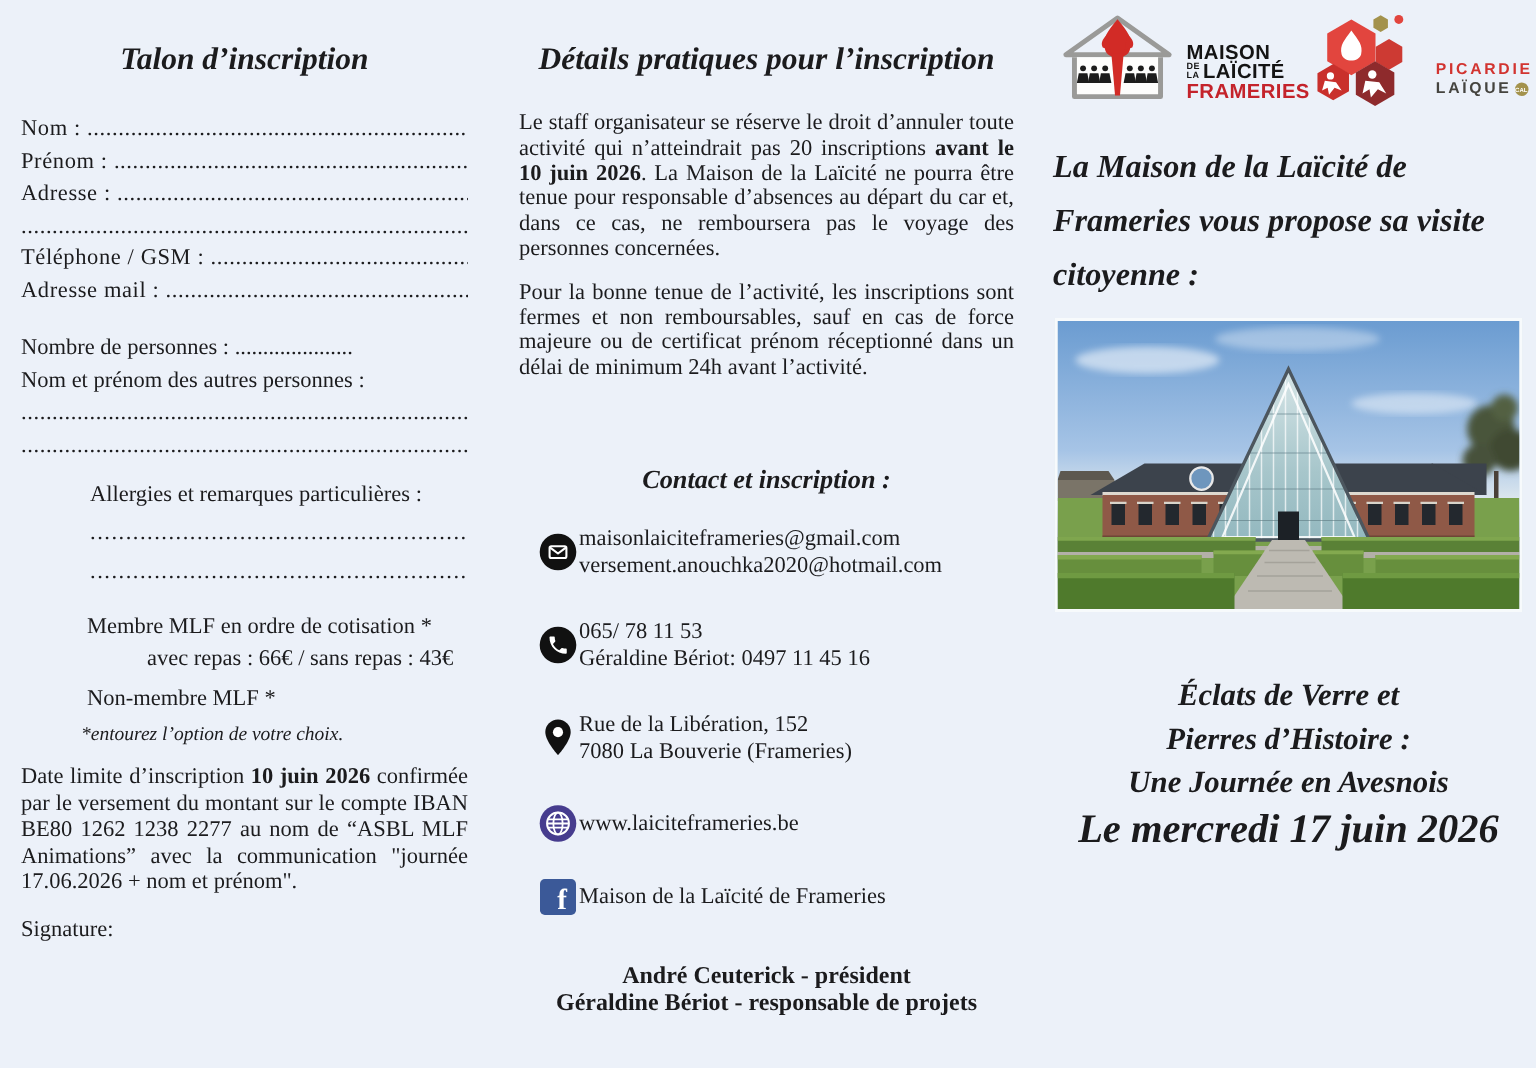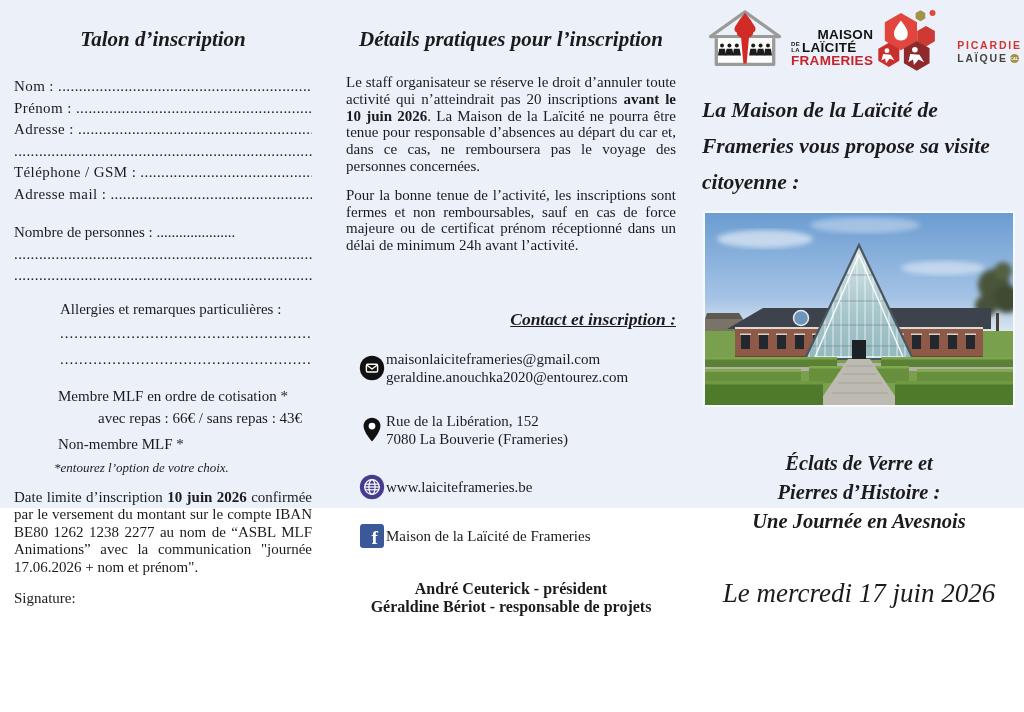--- a/index.html
+++ b/index.html
@@ -1,84 +1,85 @@
 <!DOCTYPE html>
 <html><head>
 <meta charset="utf-8">
 <style>
   html,body{margin:0;padding:0;}
   body{width:1024px;height:712px;overflow:hidden;}
-  .page{position:relative;width:1024px;height:508px;background:#ecf1f9;
+  .page{position:relative;width:1024px;height:712px;background:#ecf1f9;
         font-family:"Liberation Serif", serif;color:#1b1b1d;}
   .col{position:absolute;top:0;}
   .col-left{left:14px;width:298px;}
   .col-mid{left:346px;width:330px;}
   .col-right{left:702px;width:314px;}
 
   .panel-title{font-size:21px;font-weight:bold;font-style:italic;text-align:center;
                margin:26px 0 0 0;line-height:26px;}
   .line{font-size:15px;line-height:21.5px;white-space:nowrap;overflow:hidden;}
   .dotline{letter-spacing:.4px;}
   .mt24{margin-top:24px;} .mt17{margin-top:17px;} .mt12{margin-top:12px;}
   .mt14{margin-top:14px;margin-left:40px;} .mt5{margin-top:5px;}
   .big-dots .line{line-height:26px;letter-spacing:1px;margin-left:46px;}
   .indent1{padding-left:4px;} .indent2{padding-left:44px;}
   .note{font-size:13px;font-style:italic;line-height:18px;margin-top:3px;}
   .para{font-size:15px;line-height:17.5px;text-align:justify;}
   .para-mid{font-size:15px;line-height:16.8px;text-align:justify;}
 
-  .contact-title{font-size:17.5px;font-weight:bold;font-style:italic;text-align:right;
-                 margin-top:54px;line-height:22px;text-decoration:underline;}
+  .contact-title{font-size:17.5px;font-weight:bold;font-style:italic;text-align:center;
+                 margin-top:54px;line-height:22px;}
   .citem{display:flex;align-items:center;margin-left:12px;}
   .citem .cicon{flex:0 0 28px;display:flex;align-items:center;justify-content:center;}
   .ctext{font-size:15px;line-height:18px;}
   .footer-names{text-align:center;font-size:16px;font-weight:bold;line-height:18px;margin-top:32px;}
 
   .logo-row{display:flex;justify-content:space-between;align-items:flex-start;padding:6px 2px 0 2px;}
   .mlf{display:flex;align-items:center;gap:5px;}
   .mlf-text{font-family:"Liberation Sans", sans-serif;font-weight:900;color:#141414;
-            font-size:13.5px;line-height:13px;letter-spacing:.3px;margin-top:12px;text-align:right;}
+            font-size:13.5px;line-height:13px;letter-spacing:.3px;margin-top:12px;}
   .mlf-row2{display:flex;align-items:center;gap:2px;}
   .mlf-dela{font-size:6px;line-height:6px;font-weight:800;}
   .mlf-red{color:#c4232b;}
   .pic{display:flex;align-items:center;gap:4px;}
   .pic-text{font-family:"Liberation Sans", sans-serif;font-weight:800;font-size:10.5px;
             letter-spacing:1.8px;line-height:13px;margin-top:22px;}
   .pic-line1{color:#d23430;}
   .pic-line2{color:#45443f;display:flex;align-items:center;gap:2px;}
   .pic-badge{display:inline-flex;width:9px;height:9px;border-radius:50%;background:#a3924c;
              color:#fff;font-size:4px;letter-spacing:0;align-items:center;justify-content:center;}
 
   .intro{font-size:21.5px;line-height:36px;font-style:italic;font-weight:600;
          margin-top:16px;}
   .photo{margin:11px auto 0 auto;width:308px;height:192px;border:2px solid #f7fafc;
          box-sizing:content-box;overflow:hidden;background:#cfe0ee;}
   .event-title{font-size:20.5px;line-height:29px;font-weight:bold;font-style:italic;
                text-align:center;margin-top:42px;}
-  .event-date{font-size:27px;font-weight:normal;font-style:italic;text-align:center;margin-top:42px;}
+  .event-date{font-size:27px;font-weight:bold;font-style:italic;text-align:center;}
 </style>
 </head>
 <body>
 
 <div class="page">
 
   <div class="col col-left">
     <div class="panel-title">Talon d’inscription</div>
 
     <div class="mt24">
       <div class="line dotline">Nom  : ................................................................................................</div>
       <div class="line dotline">Prénom : ............................................................................................</div>
       <div class="line dotline">Adresse : ...........................................................................................</div>
       <div class="line dotline">..........................................................................................................</div>
       <div class="line dotline">Téléphone / GSM : ..........................................................................</div>
       <div class="line dotline">Adresse mail : ..................................................................................</div>
     </div>
 
     <div class="mt17">
       <div class="line">Nombre de personnes : .....................</div>
+      <div class="line">Nom et prénom des autres personnes :</div>
       <div class="line dotline">..........................................................................................................</div>
       <div class="line dotline">..........................................................................................................</div>
     </div>
 
     <div class="mt12 big-dots">
       <div class="line" style="line-height:21.5px;letter-spacing:0;">Allergies et remarques particulières :</div>
       <div class="line dotline">..........................................................................................................</div>
       <div class="line dotline">..........................................................................................................</div>
     </div>
 
@@ -106,24 +107,38 @@
     <div class="citem" style="margin-top:20px;">
       <span class="cicon">
         <svg width="26" height="26" viewBox="0 0 26 26">
             <circle cx="13" cy="13" r="12.2" fill="#111111"></circle>
             <rect x="7.4" y="9.2" width="11.2" height="7.8" rx="1.2" fill="none" stroke="#ffffff" stroke-width="1.4"></rect>
             <path d="M8 10.2 L13 14 L18 10.2" fill="none" stroke="#ffffff" stroke-width="1.4" stroke-linecap="round" stroke-linejoin="round"></path>
           </svg>
       </span>
       <span class="ctext">
         <div>maisonlaiciteframeries@gmail.com</div>
-        <div>geraldine.anouchka2020@entourez.com</div>
-      </span>
-    </div>
-
+        <div>versement.anouchka2020@hotmail.com</div>
+      </span>
+    </div>
+
+    <div class="citem" style="margin-top:26px;">
+      <span class="cicon">
+        <svg width="26" height="26" viewBox="0 0 26 26">
+            <circle cx="13" cy="13" r="12.2" fill="#111111"></circle>
+            <g transform="translate(5.4,5.4) scale(0.64)">
+              <path d="M6.62 10.79c1.44 2.83 3.76 5.14 6.59 6.59l2.2-2.2c.27-.27.67-.36 1.02-.24 1.12.37 2.33.57 3.57.57.55 0 1 .45 1 1V20c0 .55-.45 1-1 1-9.39 0-17-7.61-17-17 0-.55.45-1 1-1h3.5c.55 0 1 .45 1 1 0 1.25.2 2.45.57 3.57.11.35.03.74-.25 1.02l-2.2 2.2z" fill="#ffffff"></path>
+            </g>
+          </svg>
+      </span>
+      <span class="ctext">
+        <div>065/ 78 11 53</div>
+        <div>Géraldine Bériot: 0497 11 45 16</div>
+      </span>
+    </div>
 
     <div class="citem" style="margin-top:26px;">
       <span class="cicon">
         <svg width="22" height="27" viewBox="0 0 26 30">
             <path d="M13 1C7.5 1 3 5.4 3 10.8 3 18.3 13 29 13 29s10-10.7 10-18.2C23 5.4 18.5 1 13 1z" fill="#111111"></path>
             <circle cx="13" cy="11" r="4" fill="#ffffff"></circle>
           </svg>
       </span>
       <span class="ctext">
         <div>Rue de la Libération, 152</div>

